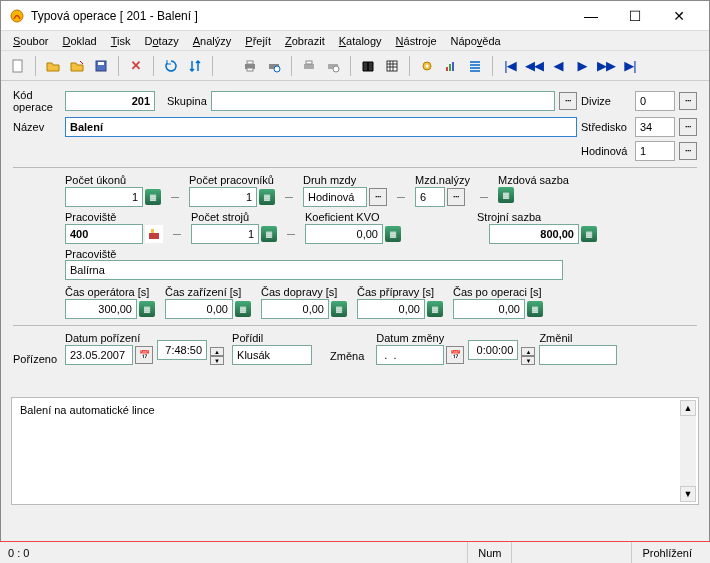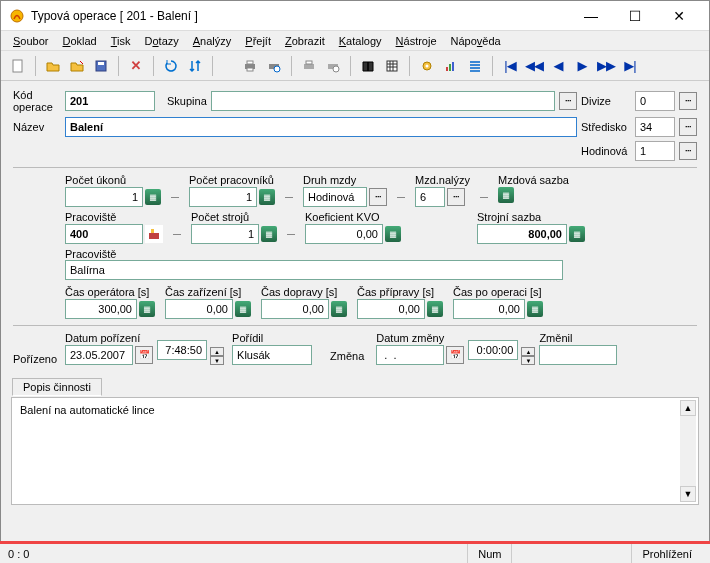--- a/index.html
+++ b/index.html
@@ -77,21 +77,21 @@
   position: absolute; top: -20px; left: 0; background: #f0f0f0;
   border: 1px solid #bbb; border-bottom: 1px solid #fff;
   padding: 2px 10px; font-size: 11px;
 }
 .tab-content { padding: 6px 8px; font-size: 11px; }
 .tab-scroll { position: absolute; right: 2px; top: 2px; bottom: 2px; width: 16px;
   background: #f0f0f0; display: flex; flex-direction: column; justify-content: space-between; }
 .tab-scroll .arr { height: 16px; border:1px solid #ccc; display:flex; align-items:center; justify-content:center; font-size:9px; }
 .statusbar {
   position: absolute; bottom: 0; left: 0; right: 0; height: 22px;
-  border-top: 3px solid #ef4444; background: #f0f0f0; display: flex; align-items: center;
+  border-top: 1px solid #ef4444; background: #f0f0f0; display: flex; align-items: center;
   padding: 0 8px; font-size: 11px;
 }
 .statusbar .cell { border-left: 1px solid #ccc; padding: 0 10px; height: 100%; display: flex; align-items: center; }
 svg { display: block; }
 .spin { width:14px; height:18px; display:inline-flex; flex-direction:column; }
 .spin div { flex:1; border:1px solid #888; background:#eee; font-size:6px; display:flex; align-items:center; justify-content:center; }
 </style>
 </head>
 <body>
 
@@ -226,21 +226,21 @@
   <div class="tbtn nav-btn">◀</div>
   <div class="tbtn nav-btn">▶</div>
   <div class="tbtn nav-btn">▶▶</div>
   <div class="tbtn nav-btn">▶|</div>
 </div>
 
 <div class="form-area">
 
   <div class="row">
     <div class="lbl" style="width:48px">Kód operace</div>
-    <input class="input" style="width: 90px; font-weight: bold;" value="201">
+    <input class="input" style="width: 90px; font-weight: bold; text-align: right;" value="201">
     <div class="lbl" style="margin-left:8px">Skupina</div>
     <input class="input" style="flex: 1 1 0%;" value="">
     <span class="pick-btn">···</span>
     <div class="right-col">
       <div class="lbl" style="width:50px">Divize</div>
       <input class="input ro" style="width: 40px;" value="0">
       <span class="pick-btn">···</span>
     </div>
   </div>
 
@@ -332,21 +332,21 @@
       <span class="flabel">Koeficient KVO</span>
       <div class="fctrl">
           <input class="input num-input" style="width: 78px;" value="0,00">
           <span class="calc-btn">▦</span>
         </div>
     </div>
     <div style="width:56px"></div>
     <div class="field">
       <span class="flabel">Strojní sazba</span>
       <div class="fctrl">
-          <input class="input num-input" style="width: 90px; font-weight: bold;" value="800,00">
+          <input class="input num-input" style="width: 90px; font-weight: bold; margin-left: 12px;" value="800,00">
           <span class="calc-btn">▦</span>
         </div>
     </div>
   </div>
 
   <div class="section-indent" style="margin-top:4px">
     <div class="flabel">Pracoviště</div>
     <input class="input" style="width: 498px;" value="Balírna">
   </div>
 
@@ -427,21 +427,20 @@
     </div>
     <div class="field" style="margin-left:0">
       <span class="flabel">Změnil</span>
       <input class="input" style="width: 78px;" value="">
     </div>
   </div>
 </div>
 
 <div style="height:20px"></div>
 <div class="tabset">
-  <div class="tab">Popis činnosti</div>
   <div class="tab-content">Balení na automatické lince</div>
   <div class="tab-scroll">
     <div class="arr">▲</div>
     <div class="arr">▼</div>
   </div>
 </div>
 
 <div class="statusbar">
   <span>0 :    0</span>
   <div style="flex:1"></div>

